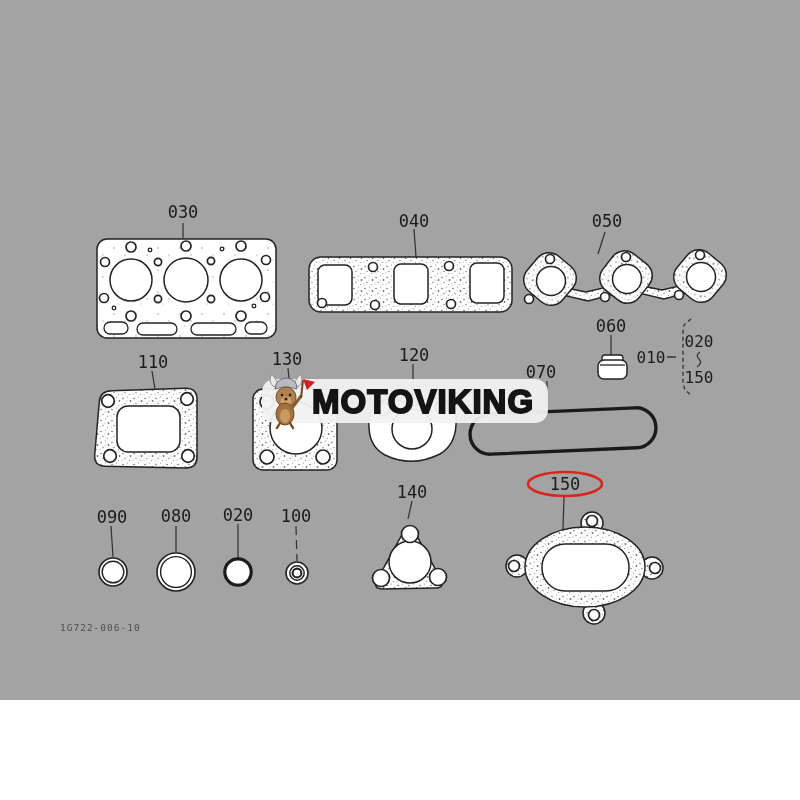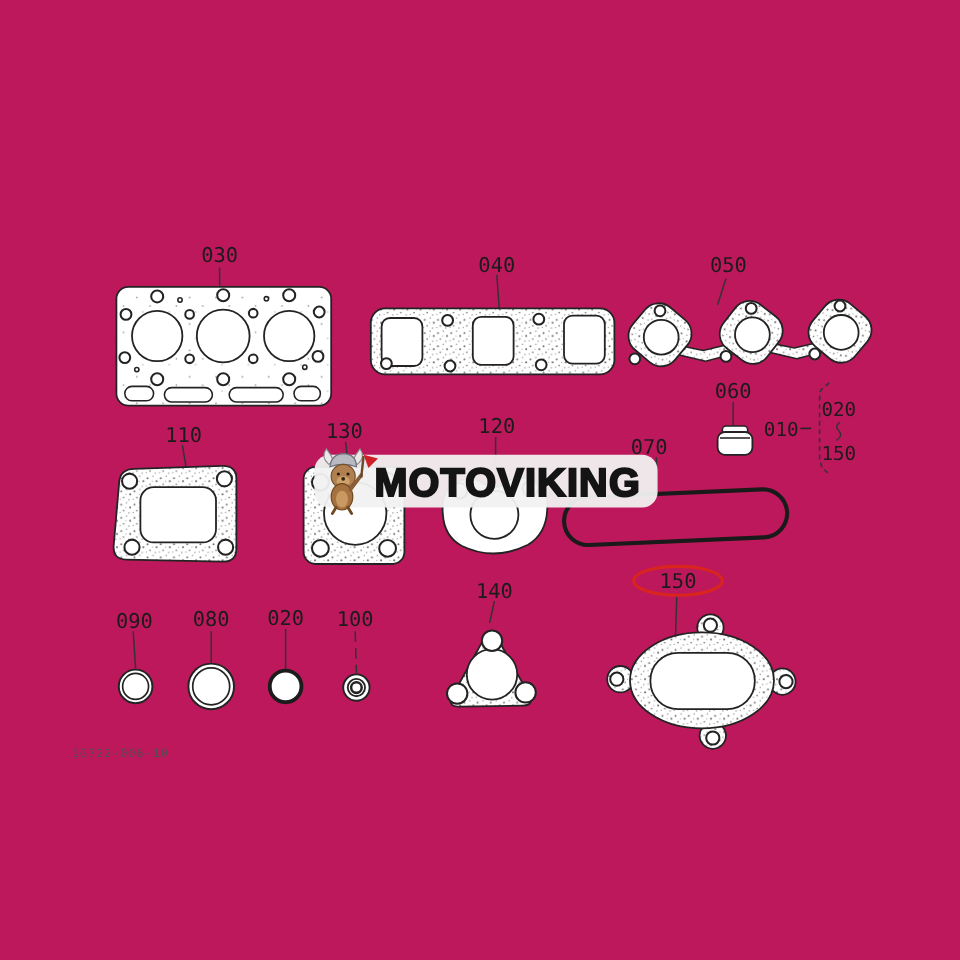--- a/index.html
+++ b/index.html
@@ -1,16 +1,16 @@
 <!DOCTYPE html>
 <html><head>
 <meta charset="utf-8">
 <style>
   html,body{margin:0;padding:0;background:#ffffff;}
-  .canvas{position:relative;width:800px;height:800px;background:#be185d;overflow:hidden;
+  .canvas{position:relative;width:800px;height:700px;background:#a3a3a3;overflow:hidden;
           font-family:"DejaVu Sans","Liberation Sans",sans-serif;}
   svg{display:block;}
   .lbl{font-family:"DejaVu Sans Mono","Liberation Mono",monospace;font-size:17px;fill:#1b1b1b;}
   .kit-lbl{font-family:"DejaVu Sans Mono","Liberation Mono",monospace;font-size:16px;fill:#1b1b1b;}
   .dwg{font-family:"DejaVu Sans Mono","Liberation Mono",monospace;font-size:9.5px;fill:#4f4f4f;letter-spacing:1px;}
   .wm-text{font-family:"Liberation Sans","DejaVu Sans",sans-serif;font-weight:bold;font-size:33px;
            letter-spacing:1px;fill:#141414;stroke:#141414;stroke-width:1.8px;paint-order:stroke;}
   .outline{stroke:#232323;stroke-width:1.5;}
   .thin{stroke:#232323;stroke-width:1.3;}
   .hole{fill:#ffffff;stroke:#232323;stroke-width:1.7;}

